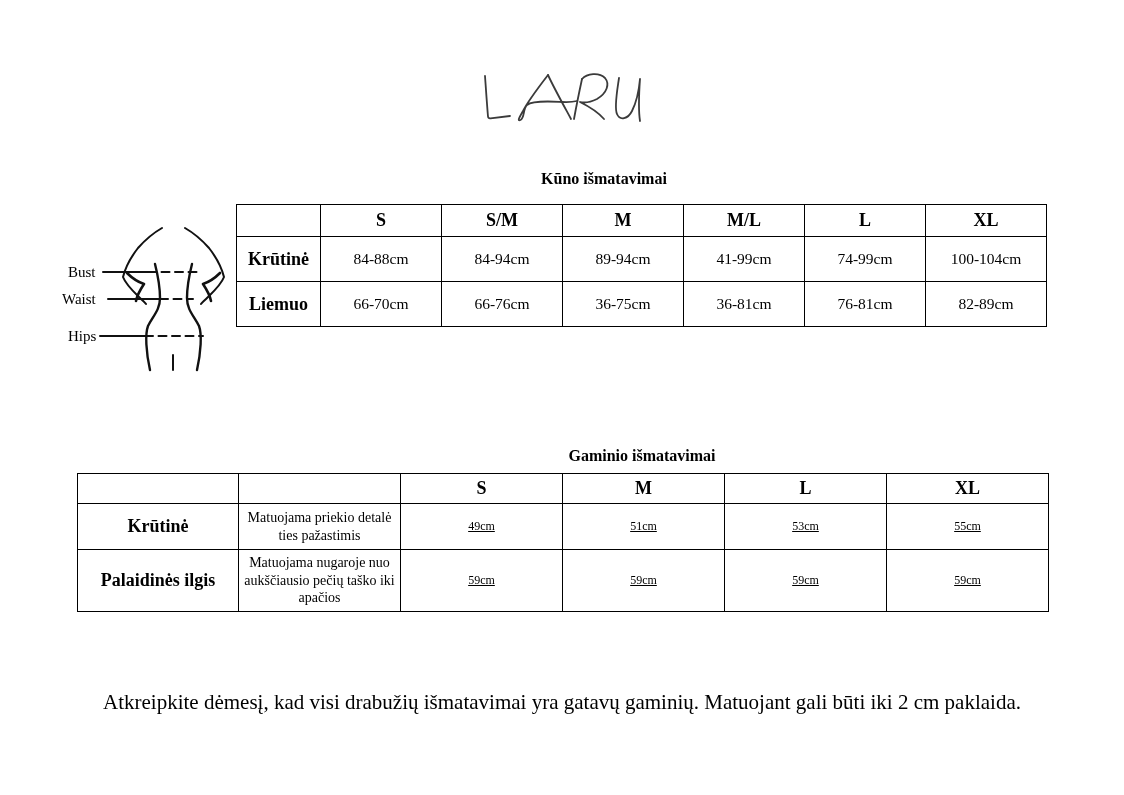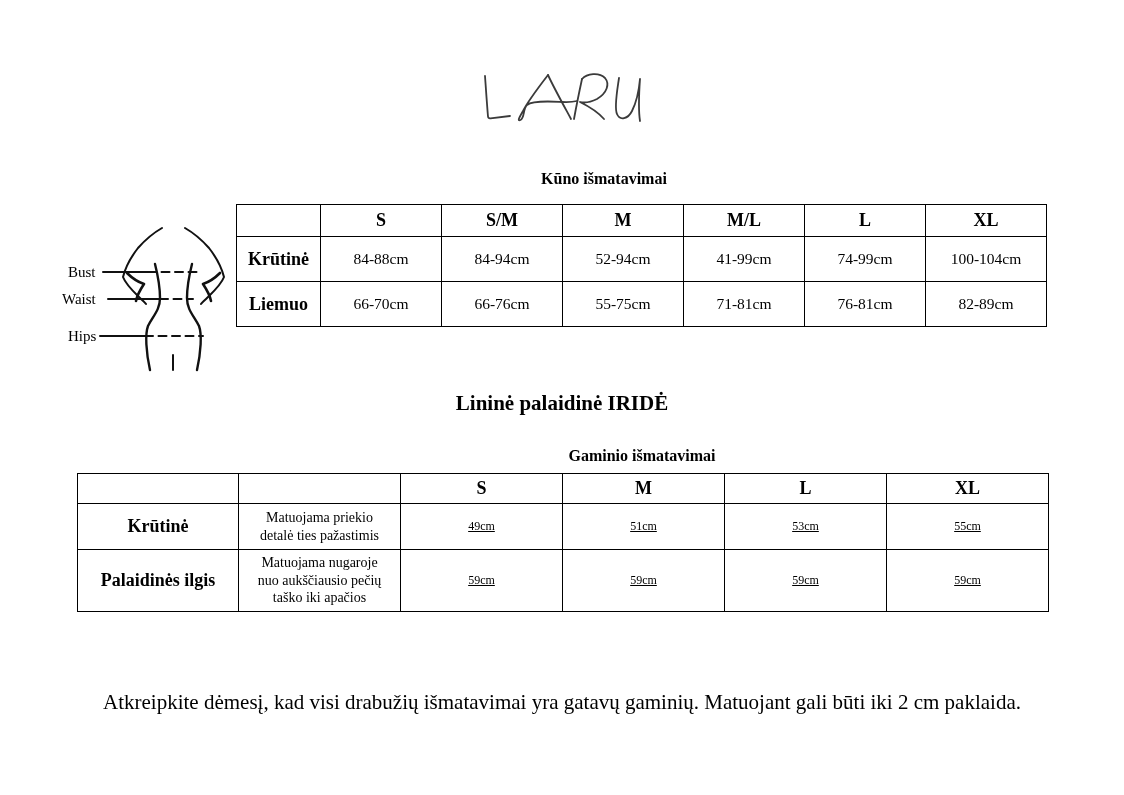--- a/index.html
+++ b/index.html
@@ -19,21 +19,21 @@
            overflow:hidden; }
 
   .t1 { left:236px; top:204px; }
   .t1 th { font-size:18px; font-weight:bold; height:31px; }
   .t1 td { font-size:15.5px; height:44px; }
   .t1 td.rowlabel { font-size:18px; font-weight:bold; }
 
   .t2 { left:77px; top:473px; }
   .t2 th { font-size:18px; font-weight:bold; height:29px; }
   .t2 td.rowlabel { font-size:18px; font-weight:bold; line-height:1.2; }
-  .t2 td.desc { font-size:14px; line-height:1.28; padding:2px 12px;margin-left:10px; }
+  .t2 td.desc { font-size:14px; line-height:1.28; padding:2px 0;margin-left:10px; }
   .t2 td.val  { font-size:12px;text-decoration:underline; }
 </style>
 </head>
 <body>
 
 <div class="page">
 
   <svg class="logo" width="190" height="75" viewBox="0 0 190 75">
     <g fill="none" stroke="#3b3b3b" stroke-width="1.8" stroke-linecap="round" stroke-linejoin="round">
       <path d="M18,18 C19,32 20,47 21,58.5 C21.2,60 22,60.6 23.5,60.4 L43,58"></path>
@@ -97,38 +97,37 @@
         <th>M/L</th>
         <th>L</th>
         <th>XL</th>
       </tr>
     </thead>
     <tbody>
       <tr>
         <td class="rowlabel">Krūtinė</td>
         <td>84-88cm</td>
         <td>84-94cm</td>
-        <td>52-94cm</td>
+        <td>89-94cm</td>
         <td>41-99cm</td>
         <td>74-99cm</td>
         <td>100-104cm</td>
       </tr>
       <tr>
         <td class="rowlabel">Liemuo</td>
         <td>66-70cm</td>
         <td>66-76cm</td>
-        <td>55-75cm</td>
-        <td>71-81cm</td>
+        <td>36-75cm</td>
+        <td>36-81cm</td>
         <td>76-81cm</td>
         <td>82-89cm</td>
       </tr>
     </tbody>
   </table>
 
-  <div class="center-line h-title" style="top:391px;">Lininė palaidinė IRIDĖ</div>
 
   <div class="center-line h-small" style="top:447px;margin-left:38px;">Gaminio išmatavimai</div>
 
   <table class="t2">
     <colgroup>
       <col style="width:161px">
         <col style="width:162px">
         <col style="width:162px">
       <col style="width:162px">
         <col style="width:162px">

